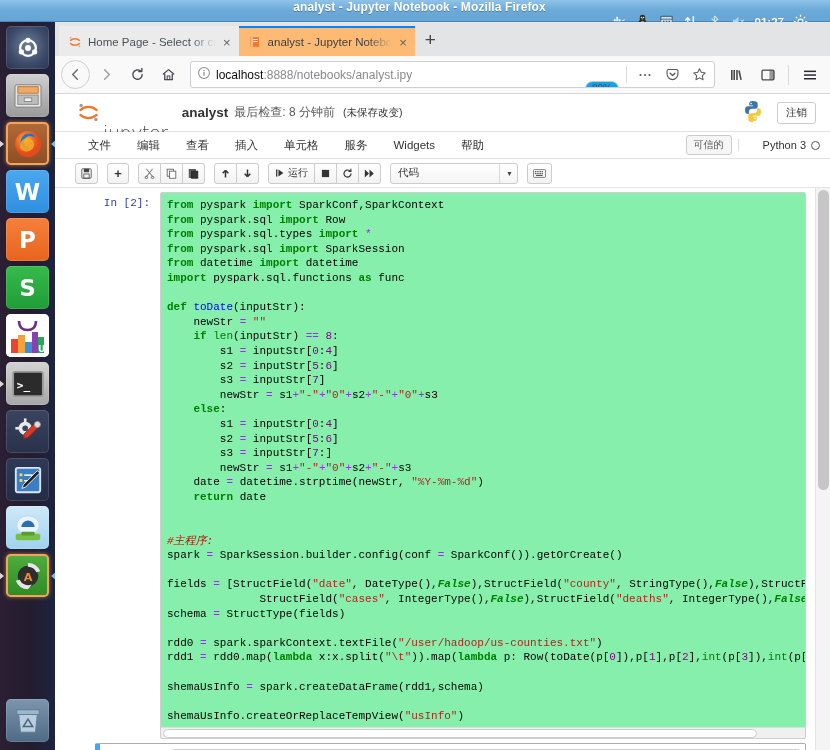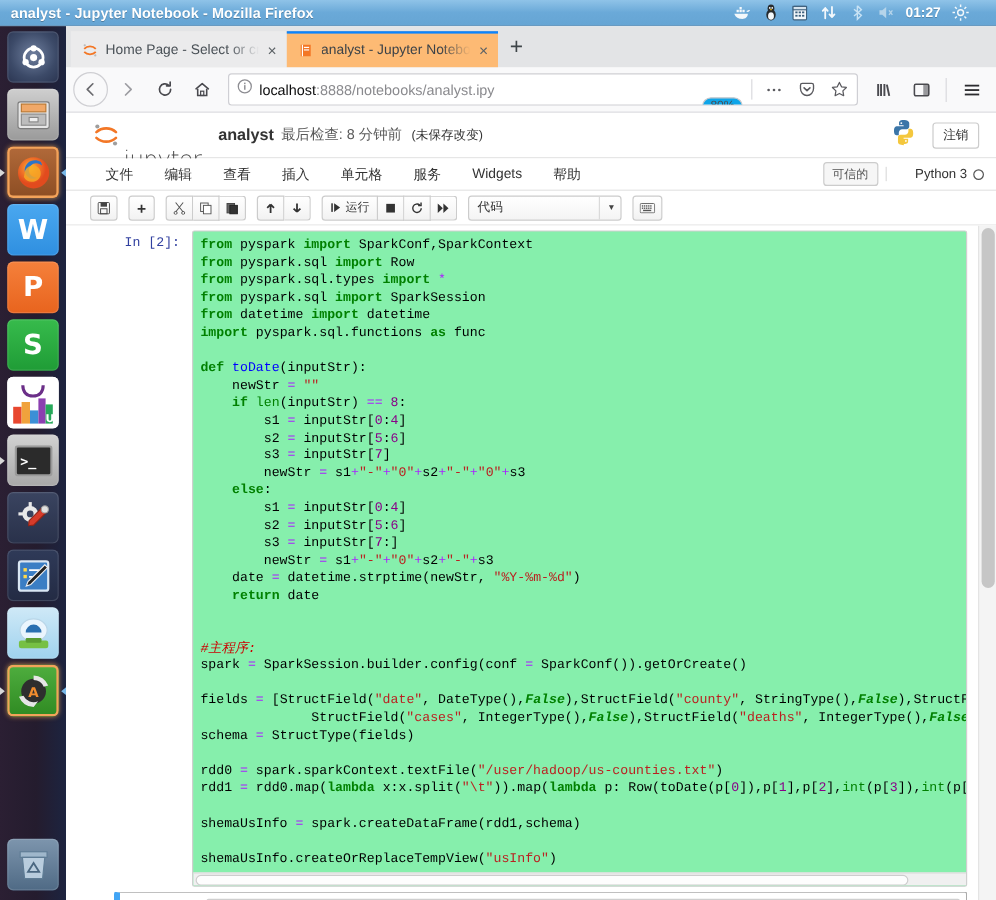--- a/index.html
+++ b/index.html
@@ -10,20 +10,21 @@
     background: #fff;
   }
   body { position: relative; }
 
   
   #titlebar {
     position: absolute; left: 0; top: 0; width: 830px; height: 22px;
     background: linear-gradient(to bottom, #8fc3e8 0%, #6aa9d8 50%, #66a5d4 100%);
     display: flex; align-items: center;
     border-bottom: 1px solid #4c86b4;
+    flex-direction: column;
   }
   #titlebar .wtitle {
     color: #fff; font-size: 12px; font-weight: bold;
     margin-left: 9px; letter-spacing: .1px;
     text-shadow: 0 1px 0 rgba(0,0,0,.25);
     white-space: nowrap;
   }
   #tray { margin-left: auto; display: flex; align-items: center; gap: 9px; padding-right: 22px; }
   .tray-ico { width: 15px; height: 15px; display: block; opacity: .92; }
   #tray .clock { color: #fff; font-size: 11.5px; font-weight: bold; text-shadow: 0 1px 0 rgba(0,0,0,.2); }

